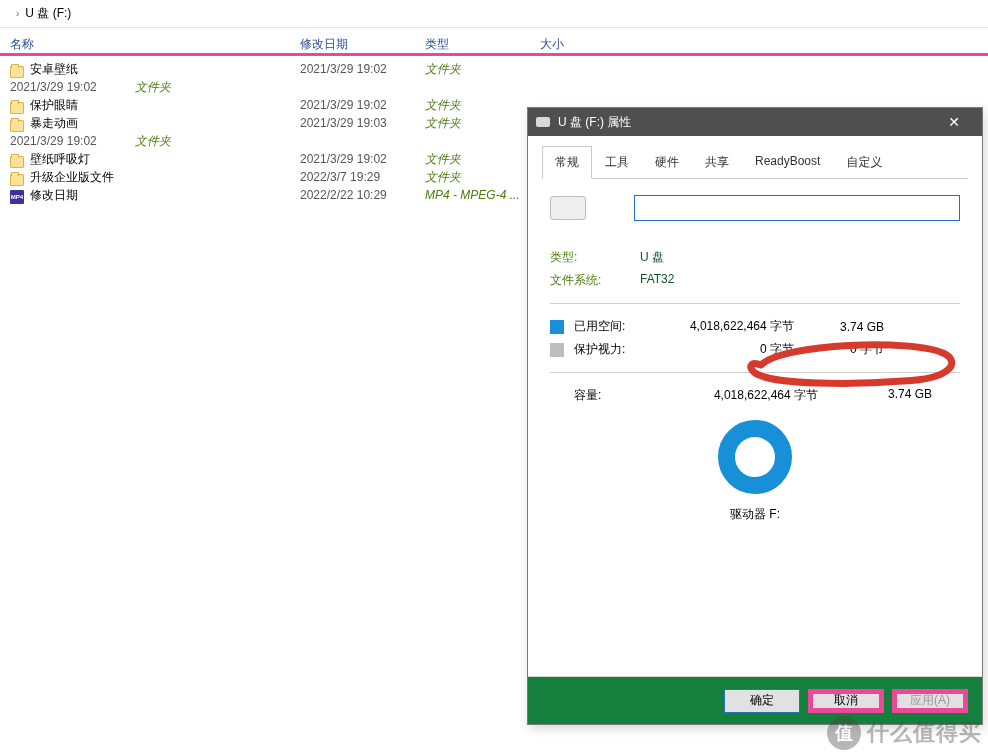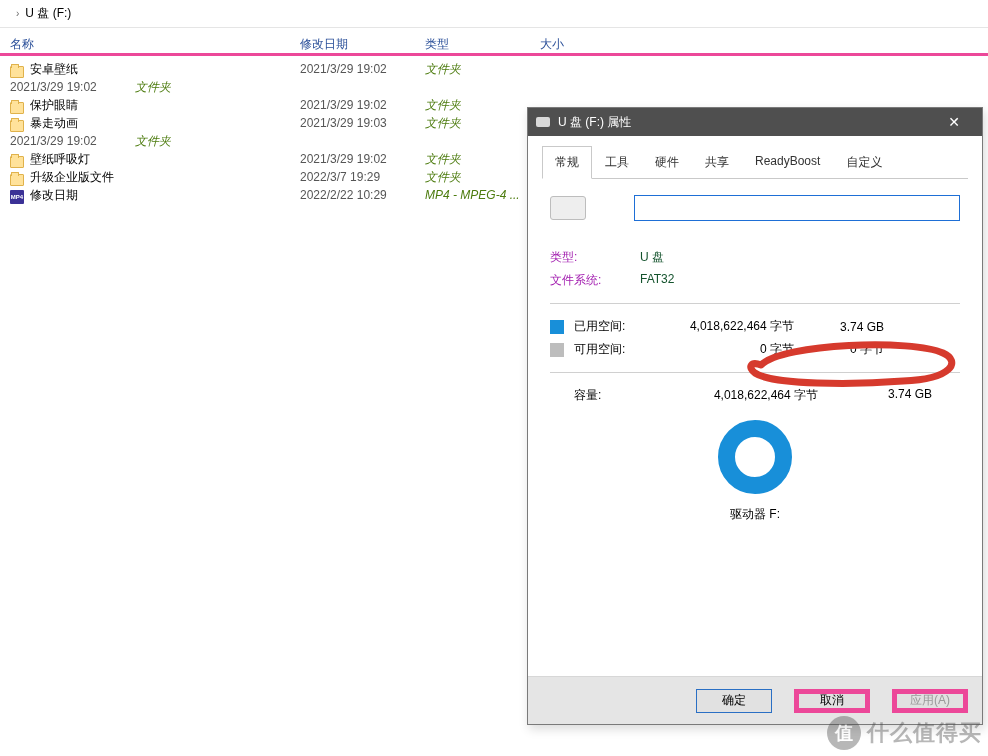--- a/index.html
+++ b/index.html
@@ -42,21 +42,21 @@
   .tab { padding:7px 12px; border:1px solid transparent; color:#333; font-size:12px; }
   .tab.active { border:1px solid #c9c9c9; border-bottom:1px solid #fff; background:#fff; }
   .tab-line { height:1px; background:#c9c9c9; margin:0 14px; margin-top:-1px; }
 
   .body { padding:16px 22px 0 22px; }
   .row2 { display:flex; align-items:center; margin-bottom:8px; }
   .drive-icon-lg { width:36px; height:24px; background:#eee; border:1px solid #bdbdbd; border-radius:3px; margin-right:48px; }
   .name-input { flex:1; height:26px; border:1px solid #1e6fd6; padding:2px 6px; }
 
   .kv { display:flex; font-size:12px; margin-top:6px; }
-  .kv .k { width:90px; color:#a21caf; }
+  .kv .k { width:90px; color:#4d7c0f; }
   .kv .v { color:#14532d; }
 
   .hr { height:1px; background:#d0d0d0; margin:14px 0; }
 
   .space-row { display:flex; align-items:center; font-size:12px; margin-bottom:6px; }
   .space-row .swatch { width:14px; height:14px; margin-right:10px; }
   .sw-blue { background:#188fd9; }
   .sw-gray { background:#bdbdbd; }
   .space-row .lbl { width:80px; }
   .space-row .bytes { width:160px; text-align:right; padding-right:20px; }
@@ -64,21 +64,21 @@
 
   .cap-row { display:flex; font-size:12px;gap:24px; }
   .cap-row .lbl { width:104px; padding-left:24px; }
   .cap-row .bytes { width:160px; text-align:right; padding-right:20px; }
   .cap-row .gb { width:70px; text-align:right; }
 
   .donut-wrap { display:flex; justify-content:center; margin-top:16px; }
   .donut { width:74px; height:74px; border-radius:50%; border:17px solid #188fd9; }
   .drv-label { text-align:center; margin-top:12px; font-size:12px; }
 
-  .btn-bar { position:absolute; bottom:0; left:0; right:0; height:48px; border-top:1px solid #d7d7d7; background:#e5e5e5; display:flex; justify-content:flex-end; align-items:center; gap:22px; padding-right:14px; }
+  .btn-bar { position:absolute; bottom:0; left:0; right:0; height:48px; border-top:1px solid #d7d7d7; background:#15803d; display:flex; justify-content:flex-end; align-items:center; gap:8px; padding-right:14px; }
   .btn { width:76px; height:24px; border:5px solid #ec4899; background:#e1e1e1; font-size:12px; display:flex; align-items:center; justify-content:center; }
   .btn.primary { border:1px solid #2a6fc4; }
   .btn.disabled { color:#9a9a9a; }
 
   
   .red-annot { position:absolute; pointer-events:none; }
 
   
   .watermark { position:absolute; right:6px; bottom:6px; display:flex; align-items:center; gap:6px; opacity:.38; }
   .wm-circle { width:34px; height:34px; border-radius:50%; background:#444; display:flex; align-items:center; justify-content:center; color:#fff; font-size:18px; font-weight:bold; }
@@ -208,21 +208,21 @@
       <div class="hr"></div>
 
       <div class="space-row">
         <div class="swatch sw-blue"></div>
         <div class="lbl">已用空间:</div>
         <div class="bytes">4,018,622,464 字节</div>
         <div class="gb">3.74 GB</div>
       </div>
       <div class="space-row">
         <div class="swatch sw-gray"></div>
-        <div class="lbl">可用空间:</div>
+        <div class="lbl">保护视力:</div>
         <div class="bytes">0 字节</div>
         <div class="gb">0 字节</div>
       </div>
 
       <div class="hr"></div>
 
       <div class="cap-row">
         <div class="lbl">容量:</div>
         <div class="bytes">4,018,622,464 字节</div>
         <div class="gb">3.74 GB</div>

